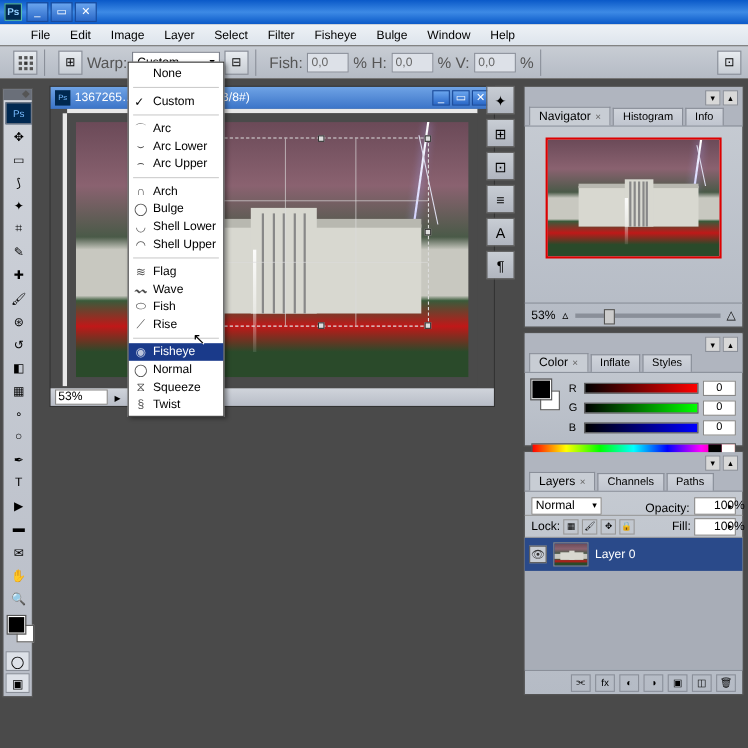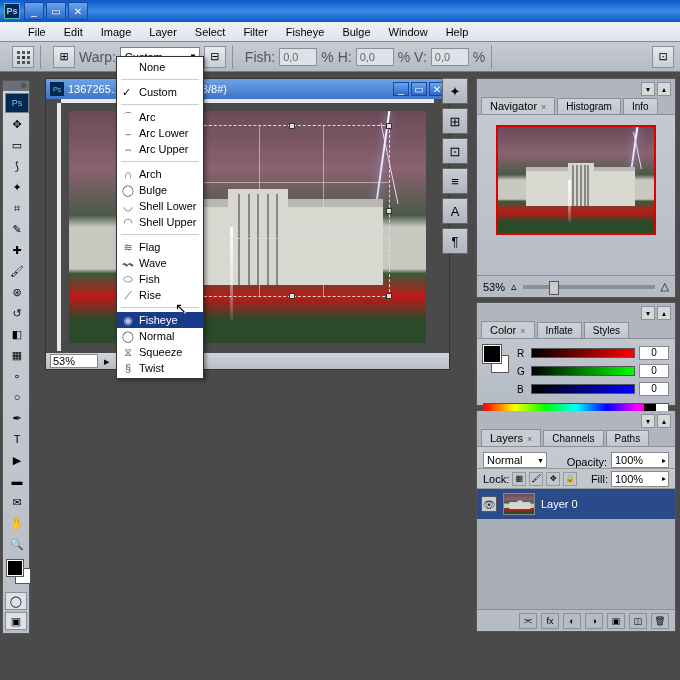--- a/index.html
+++ b/index.html
@@ -73,21 +73,21 @@
 .color-sw{width:26px;height:28px;position:relative;margin-right:4px}
 .color-sw .fg{position:absolute;left:0;top:0;width:18px;height:18px;background:#000;border:1px solid #fff;outline:1px solid #555;z-index:2}
 .color-sw .bg{position:absolute;right:0;bottom:0;width:18px;height:18px;background:#fff;border:1px solid #555}
 .color-spectrum{height:14px;margin-top:4px;background:linear-gradient(to right,#f00,#ff0,#0f0,#0ff,#00f,#f0f,#f00);border:1px solid #555;position:relative}
 .color-spectrum::before{content:"";position:absolute;right:0;top:0;bottom:0;width:12px;background:#fff}
 .color-spectrum::after{content:"";position:absolute;right:12px;top:0;bottom:0;width:12px;background:#000}
 .layers-body{font-size:10px}
 .layers-opts{height:22px;display:flex;align-items:flex-end;padding:0 6px;gap:4px;border-bottom:1px solid #999}
 .blend-sel{width:64px;height:16px;background:#fff;border:1px solid #888;padding:0 3px;display:flex;align-items:center;position:relative}
 .blend-sel::after{content:"▼";position:absolute;right:2px;font-size:7px}
-.opcty{width:58px;height:16px;background:#fff;border:1px solid #888;padding:0 3px;display:flex;align-items:center;position:relative}
+.opcty{width:38px;height:16px;background:#fff;border:1px solid #888;padding:0 17px;display:flex;align-items:center;position:relative}
 .opcty::after{content:"▸";position:absolute;right:2px;font-size:8px}
 .layers-lock{height:20px;display:flex;align-items:center;padding:0 6px;gap:3px;border-bottom:1px solid #999}
 .lock-ic{width:14px;height:14px;border:1px solid #999;display:flex;align-items:center;justify-content:center;font-size:8px}
 .layer-row{height:30px;background:#2a4a8a;color:#fff;display:flex;align-items:center;padding:0 4px;gap:6px}
 .layer-eye{width:16px;height:16px;background:#c8cdd4;border:1px solid #555;display:flex;align-items:center;justify-content:center;color:#333;font-size:10px}
 .layer-thumb{width:32px;height:22px;border:1px solid #888;overflow:hidden}
 .layer-list{height:120px;background:#a8adb7}
 .layers-foot{height:22px;border-top:1px solid #8a8f99;display:flex;align-items:center;justify-content:flex-end;padding:0 6px;gap:4px}
 .lf-btn{width:18px;height:16px;border:1px solid #8a8f99;display:flex;align-items:center;justify-content:center;font-size:9px}
 .side-dock{position:absolute;right:210px;top:6px;width:28px;bottom:4px}

